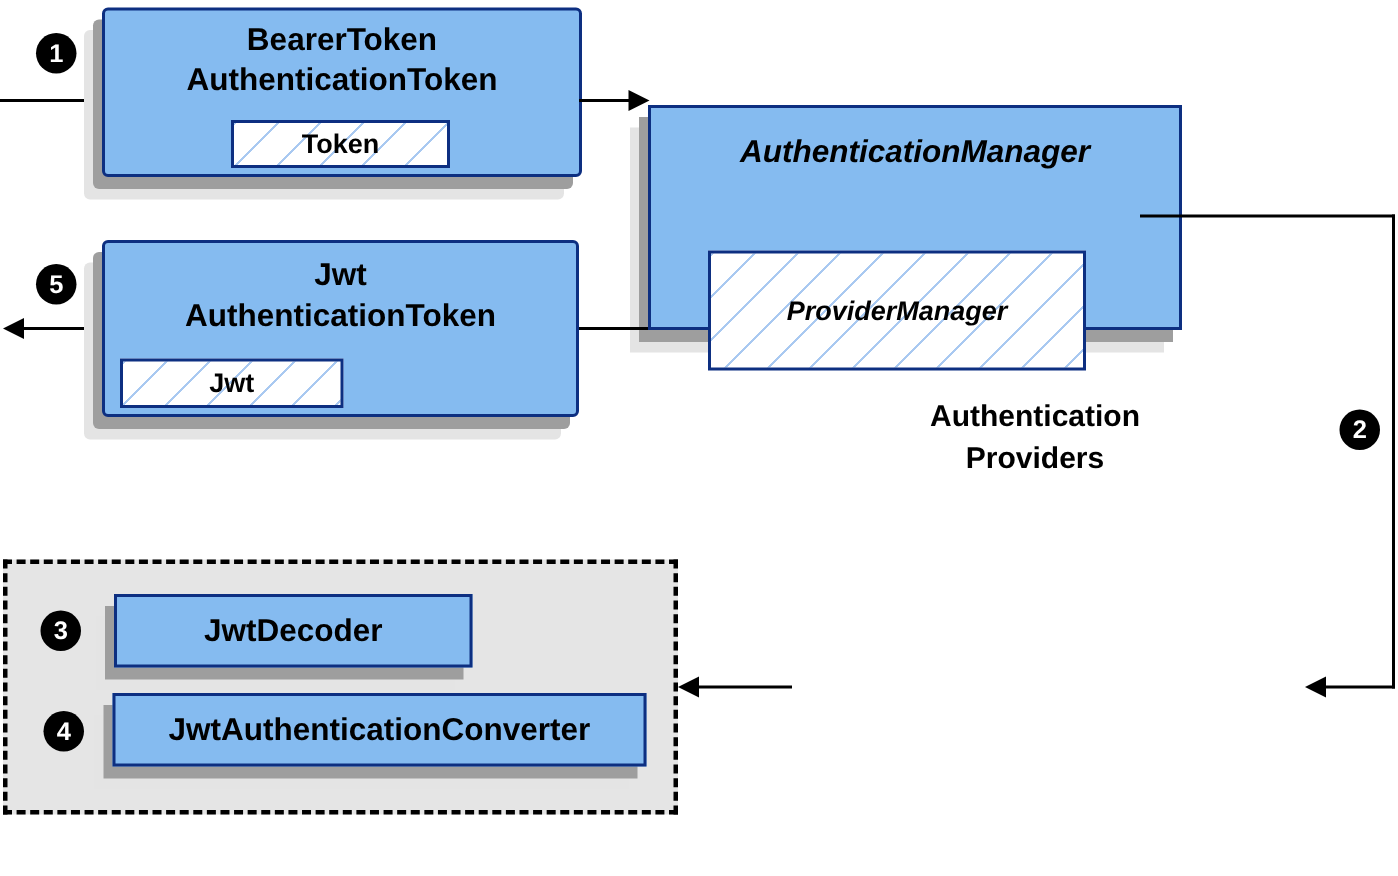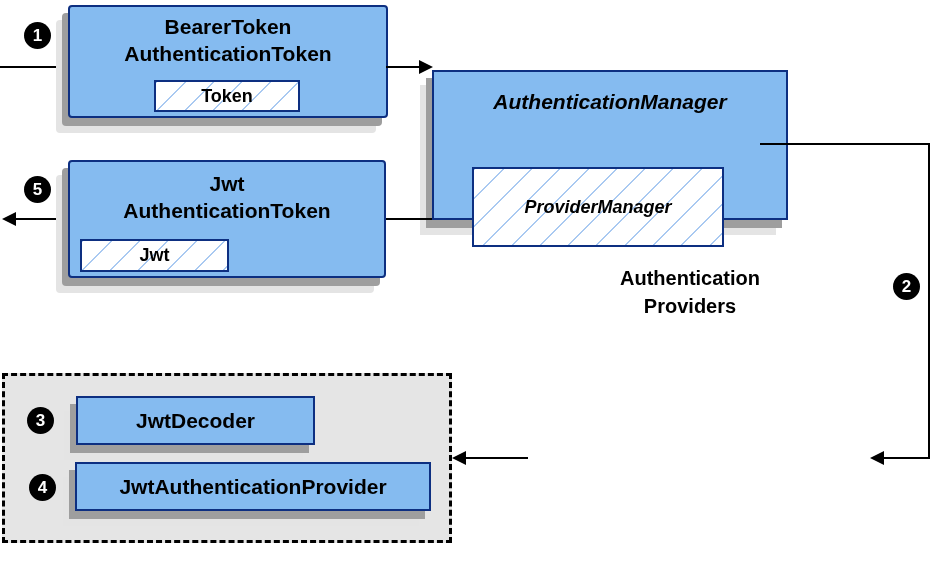--- a/index.html
+++ b/index.html
@@ -96,21 +96,21 @@
 
 
   <div class="hline" style="left:464px;top:457px;width:64px;"></div>
   <div class="arrow-l" style="left:452px;top:451px;"></div>
 
   <div class="dashed-black" style="left:2px;top:373px;width:450px;height:170px;">
     <div class="bar shadow" style="left:71px;top:20px;width:239px;height:49px;">
       <span>JwtDecoder</span>
     </div>
     <div class="bar shadow" style="left:70px;top:86px;width:356px;height:49px;">
-      <span>JwtAuthenticationProvider</span>
+      <span>JwtAuthenticationConverter</span>
     </div>
   </div>
 
   <div class="badge" style="left:27px;top:407px;">
     <span>3</span>
   </div>
   <div class="badge" style="left:29px;top:474px;">
     <span>4</span>
   </div>
 

